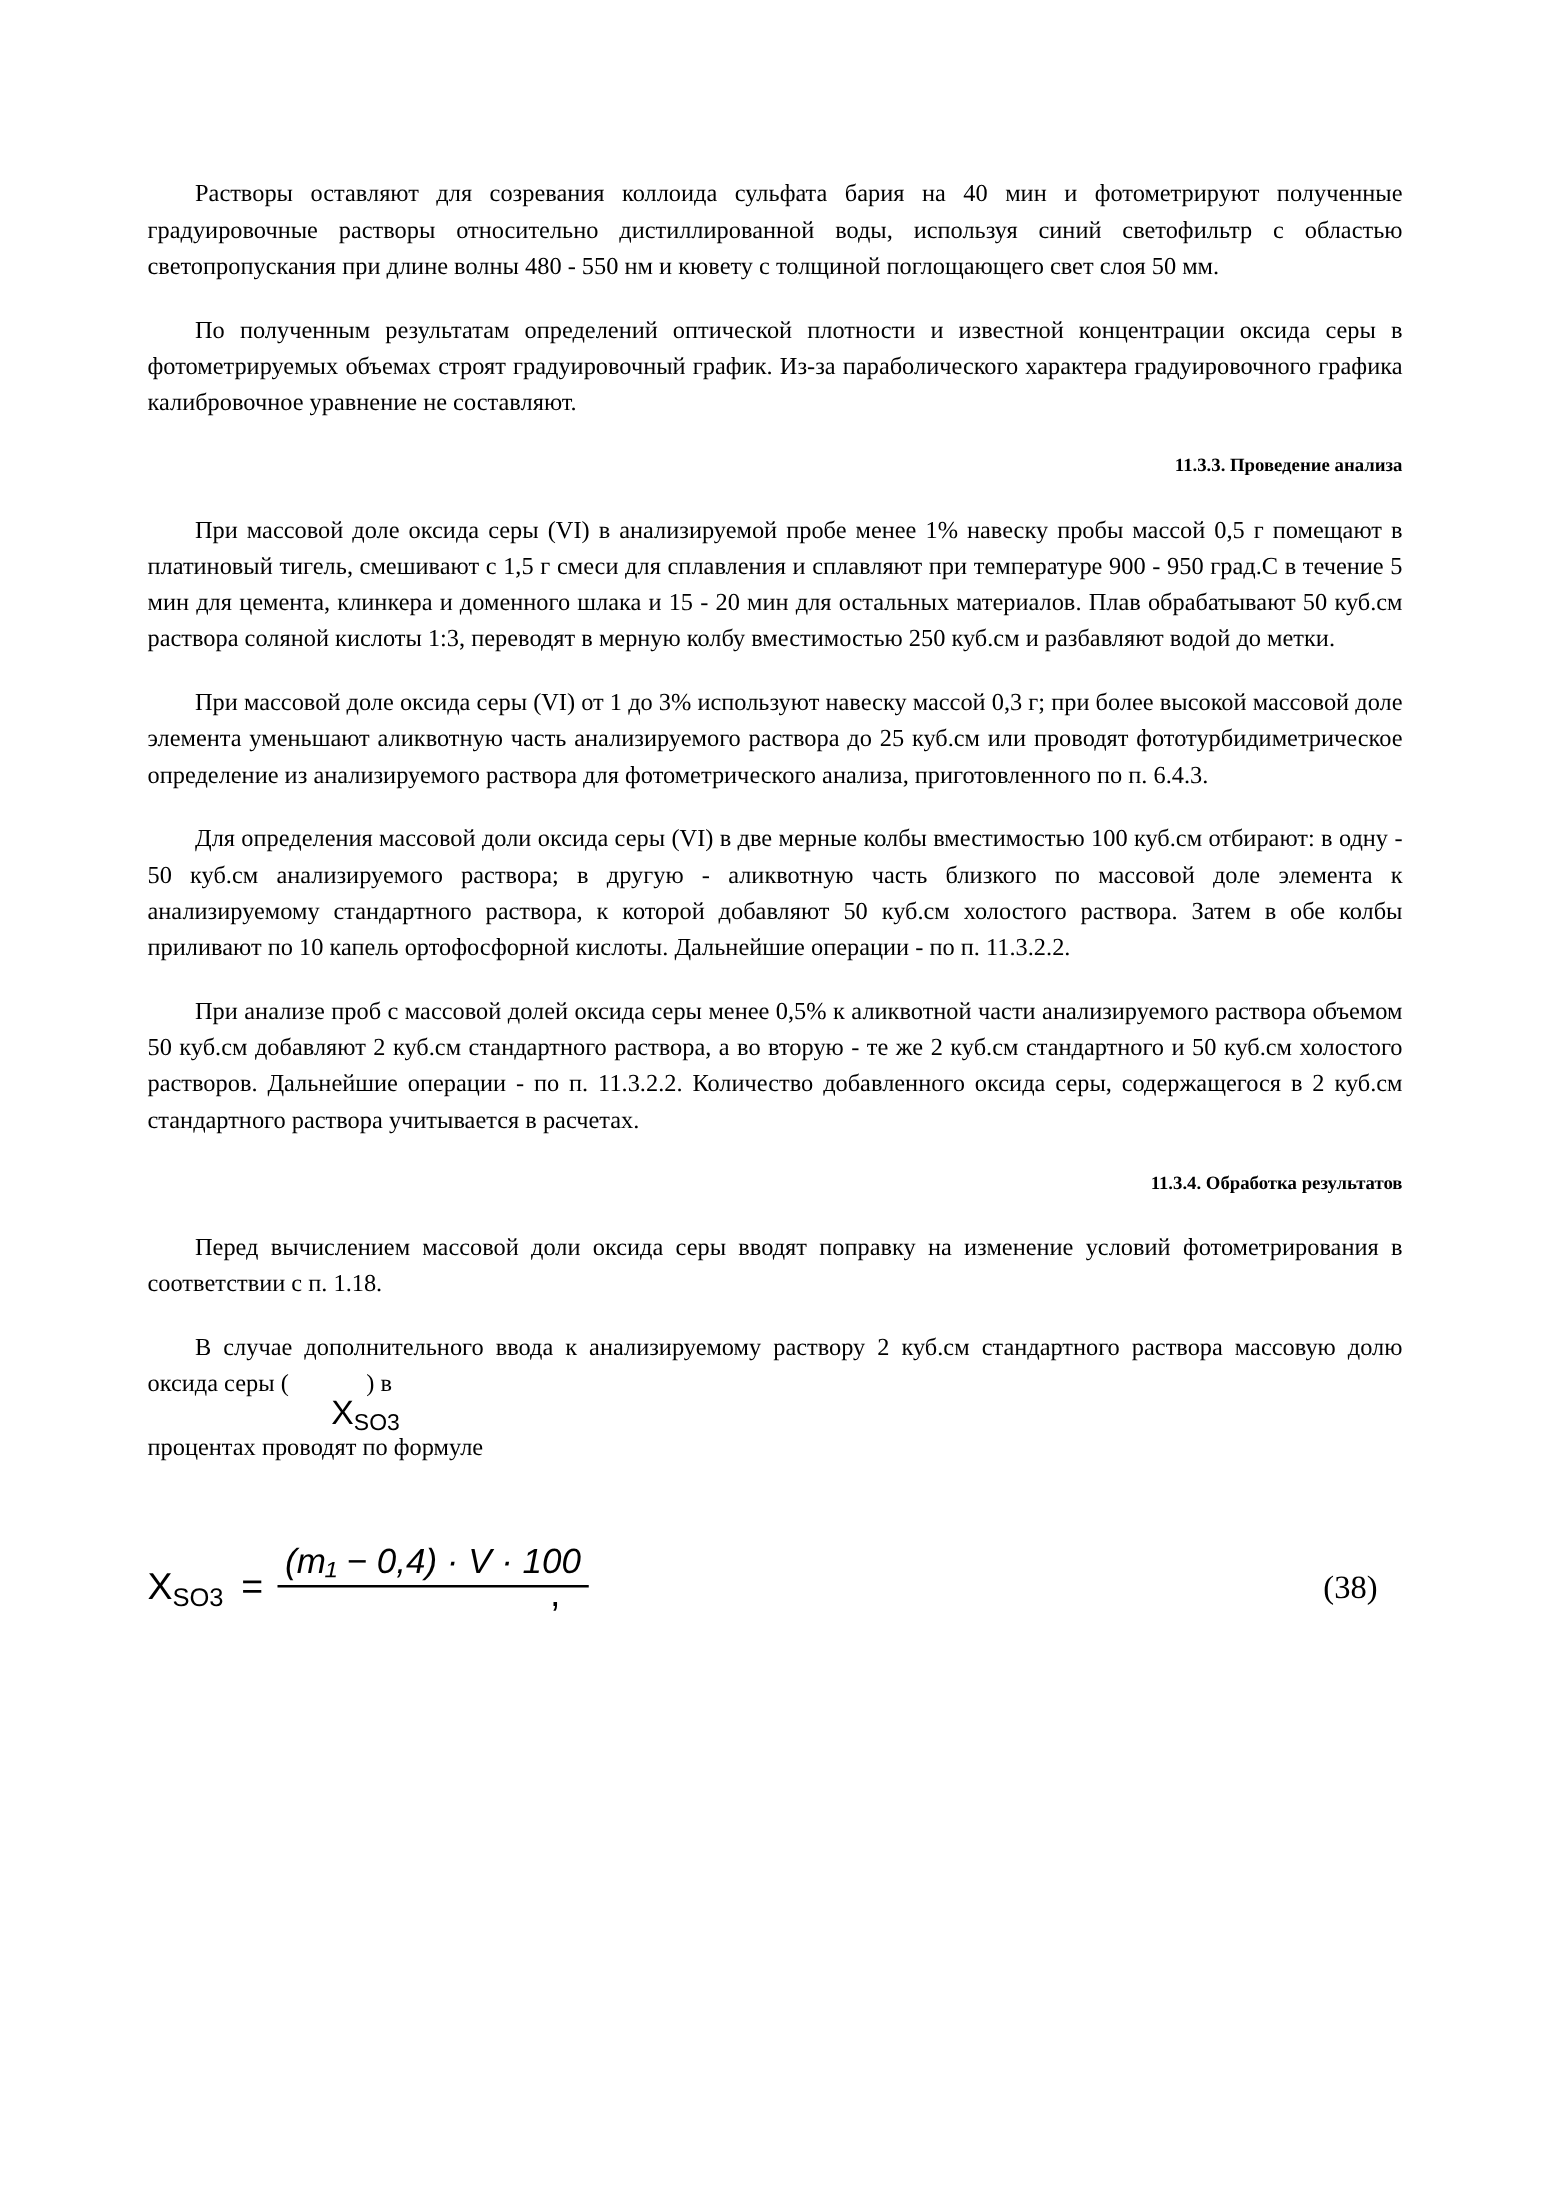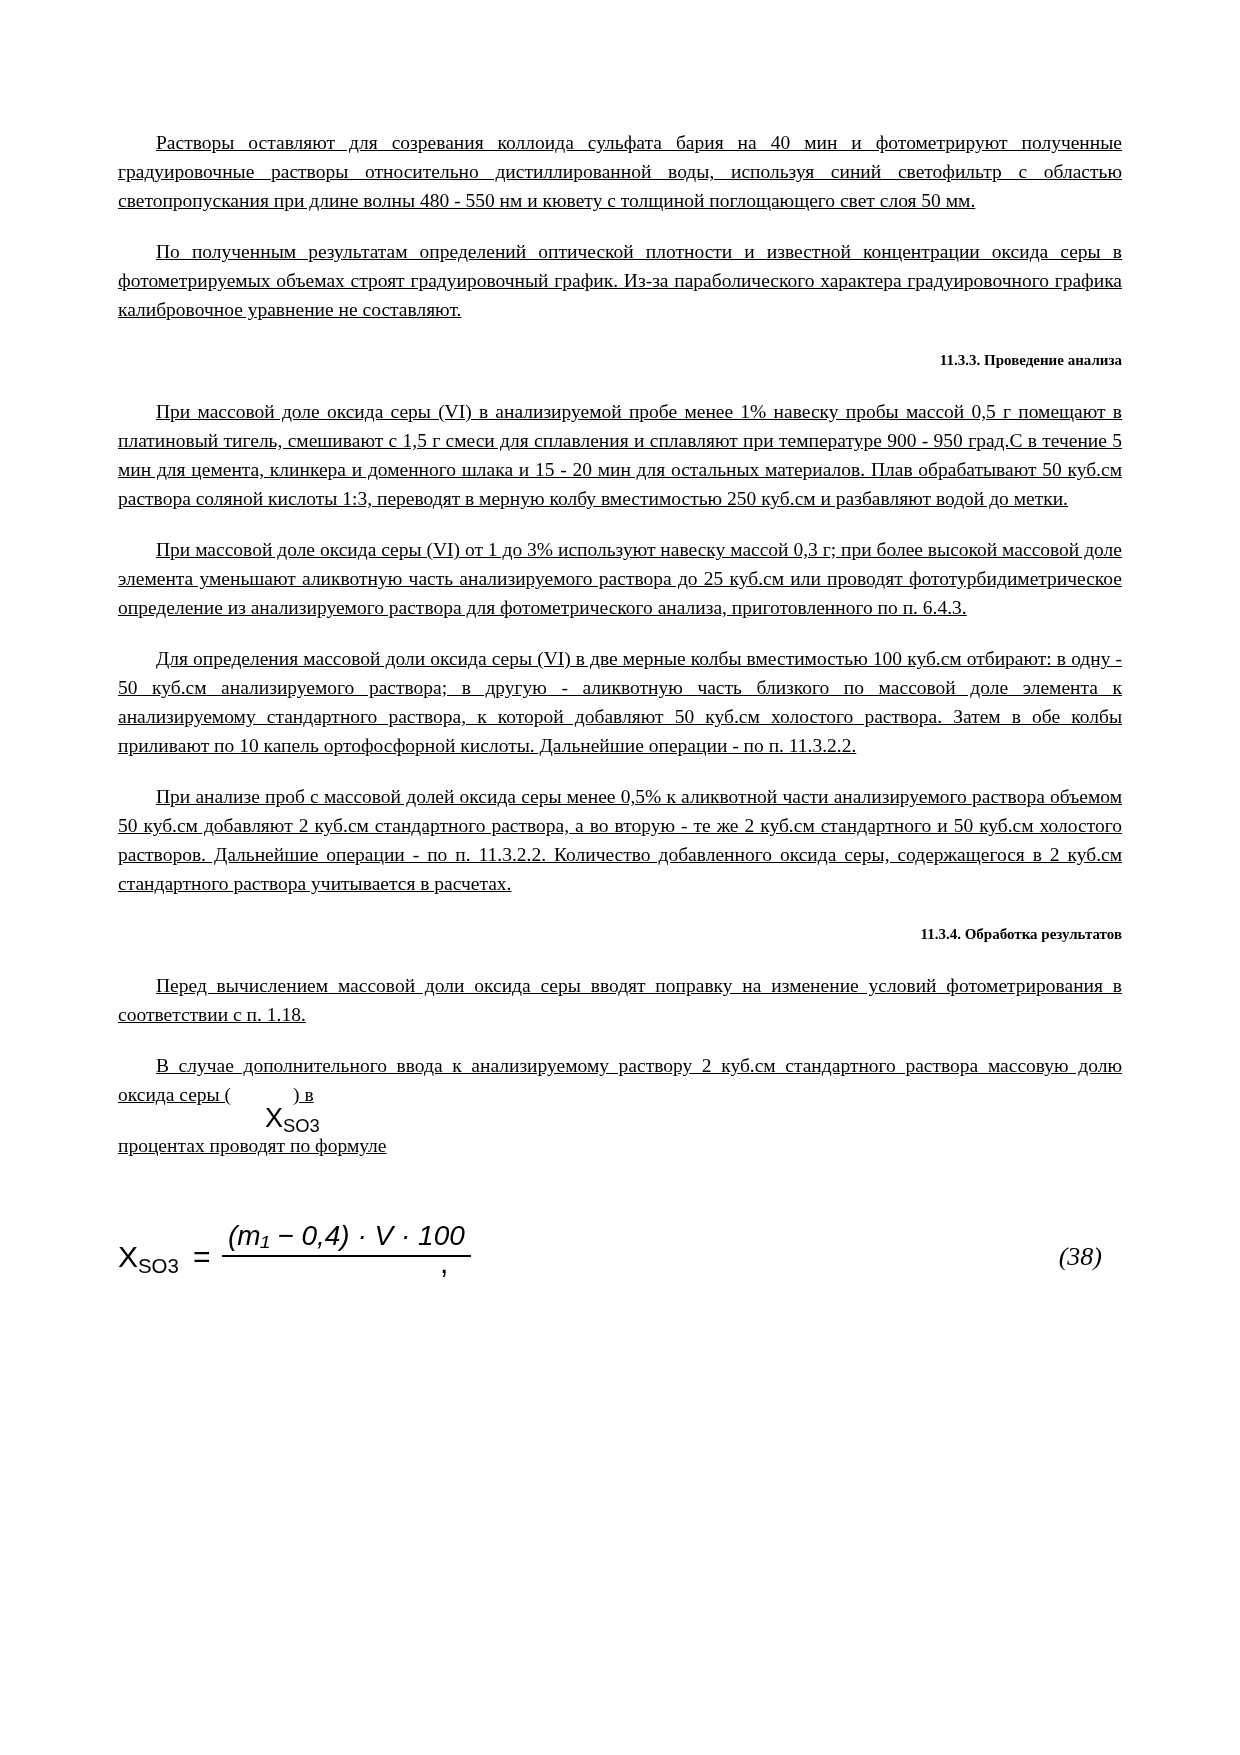--- a/index.html
+++ b/index.html
@@ -15,27 +15,26 @@
     position: relative;
     overflow: hidden;
   }
   .page {
     box-sizing: border-box;
     width: 1240px;
     height: 1755px;
     padding: 128px 118px 60px 118px;
   }
   p.body-par {
-    margin: 0 0 22px 0;
+    margin: 13px 0 22px 0;
     font-size: 19.5px;
     line-height: 29px;
     text-align: justify;
     text-indent: 38px;
     hyphens: none;
-    text-decoration: underline;
   }
   p.section-head {
     margin: 0 0 22px 0;
     font-size: 15px;
     line-height: 29px;
     text-align: right;
     text-indent: 16px;
     font-weight: bold;
   }
   p.no-indent {
@@ -100,21 +99,20 @@
     top: 40px;
     font-family: "Liberation Sans", sans-serif;
     font-size: 30px;
   }
   .formula-number {
     position: absolute;
     right: 20px;
     top: 36px;
     font-size: 26px;
     font-family: "Liberation Serif", serif;
-    font-style: italic;
   }
   .legend-block {
     position: relative;
     margin-top: 14px;
     height: 70px;
     font-size: 19px;
   }
   .legend-label {
     position: absolute;
     left: 24px;

